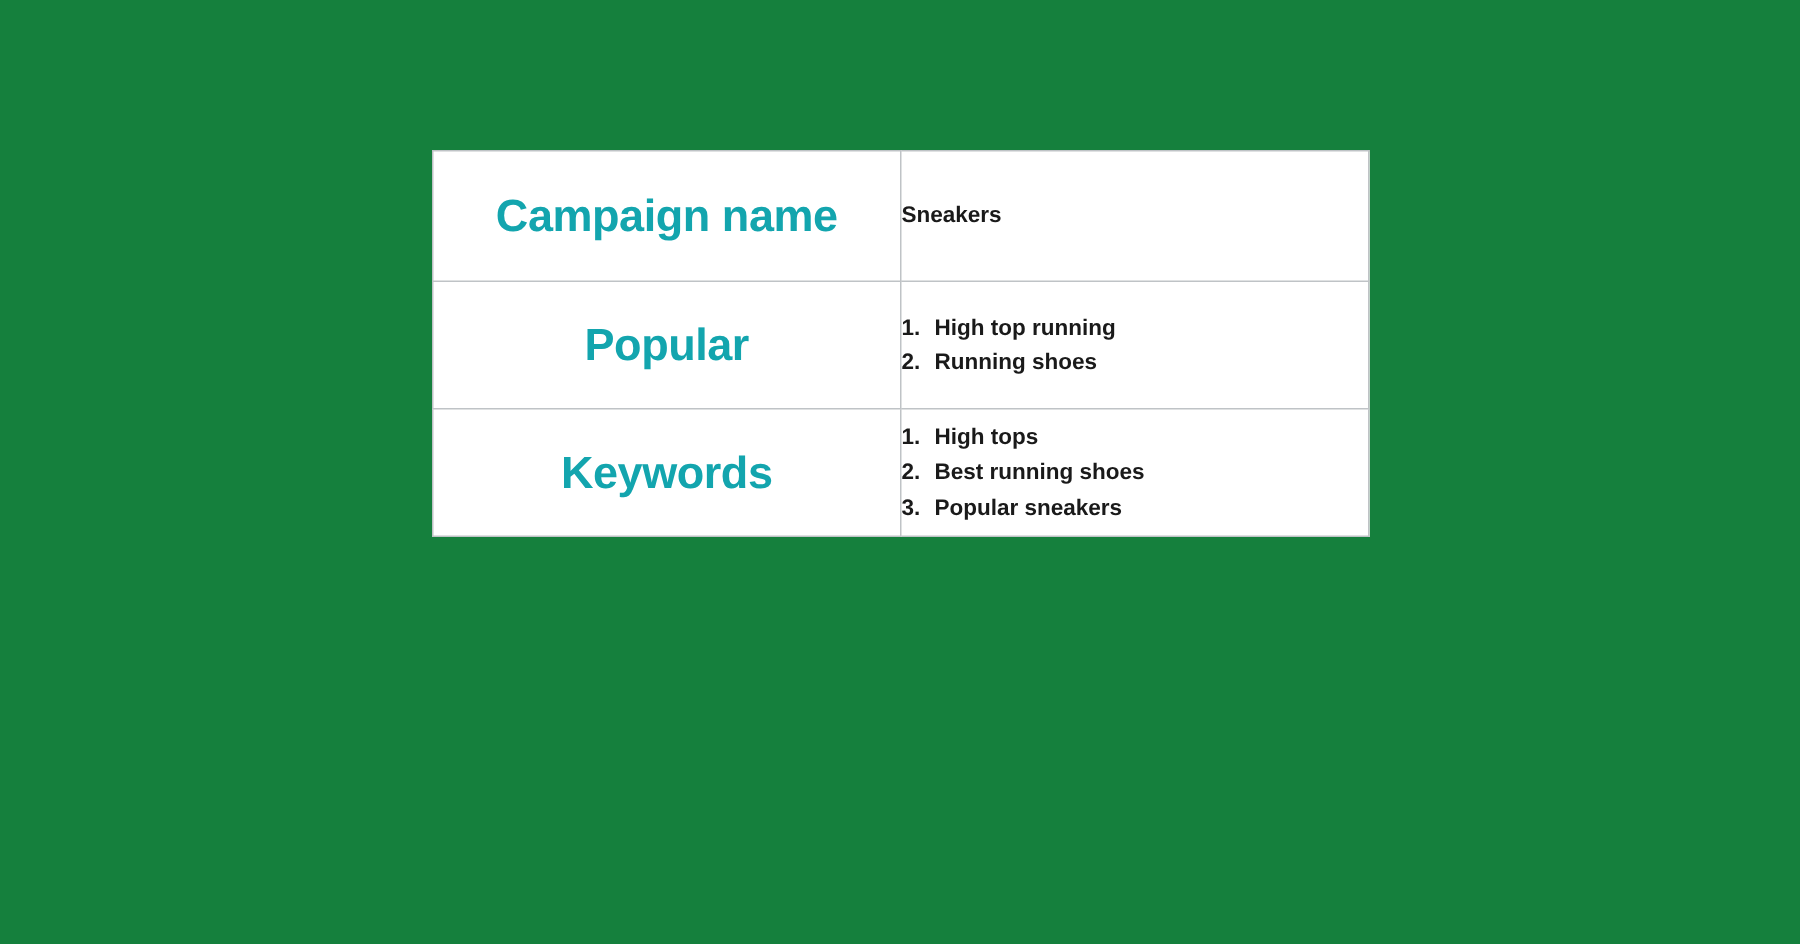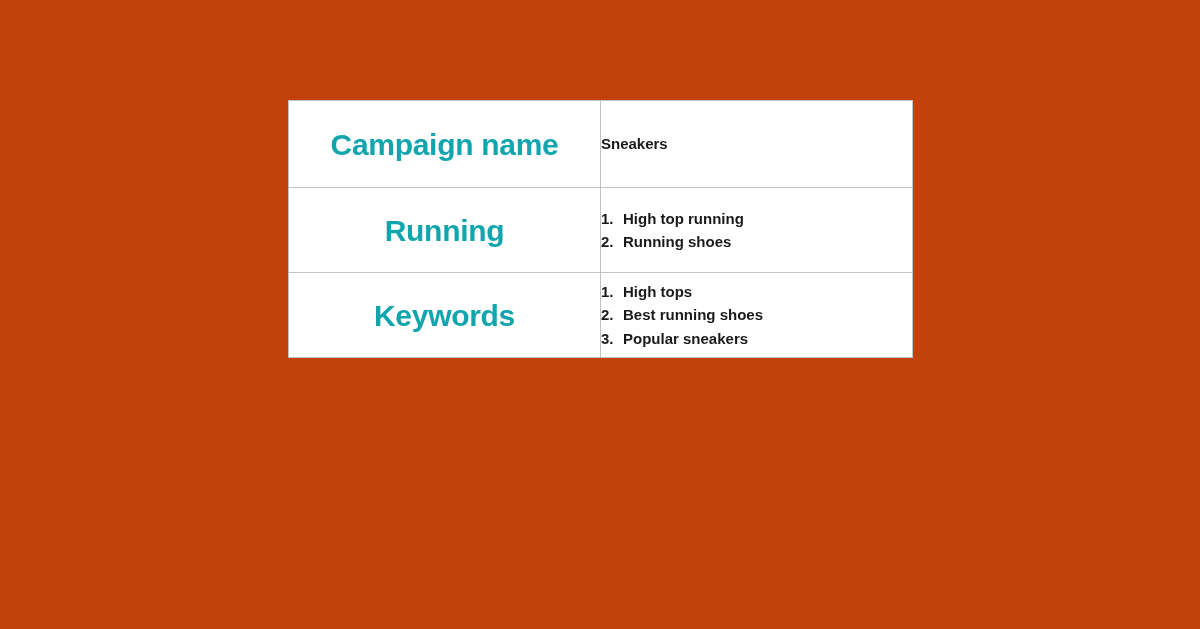--- a/index.html
+++ b/index.html
@@ -11,21 +11,21 @@
     height: 629px;
     background: #ffffff;
     font-family: "Liberation Sans", sans-serif;
     overflow: hidden;
     position: relative;
   }
 
   .canvas {
     position: absolute;
     inset: 0;
-    background: #c2410c;
+    background: #15803d;
   }
 
   .campaign-table {
     position: absolute;
     left: 288px;
     top: 100px;
     width: 624px;
     border-collapse: collapse;
     table-layout: fixed;
     background: #ffffff;
@@ -95,21 +95,21 @@
     <tbody>
 
       <tr class="row-tall">
         <td class="label-cell">Campaign name</td>
         <td class="value-cell">Sneakers</td>
       </tr>
 
 
 
       <tr class="row-std">
-        <td class="label-cell">Running</td>
+        <td class="label-cell">Popular</td>
         <td class="value-cell">
           <ul class="ordered-list">
             <li>
               <span class="num">1.</span>
               <span>High top running</span>
             </li>
             <li>
               <span class="num">2.</span>
               <span>Running shoes</span>
             </li>

